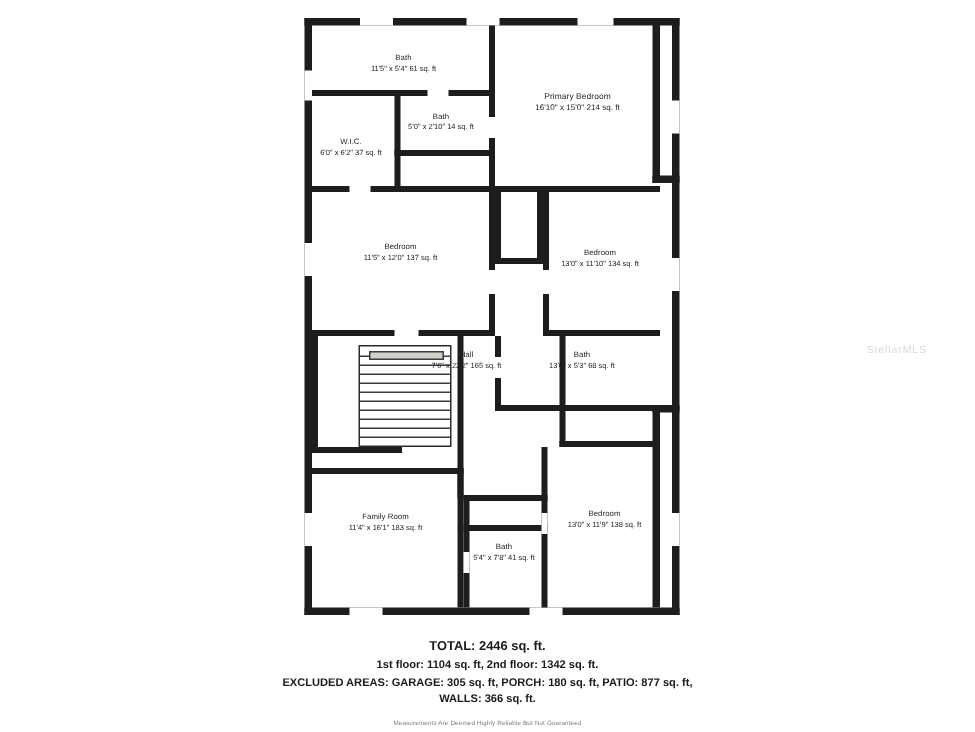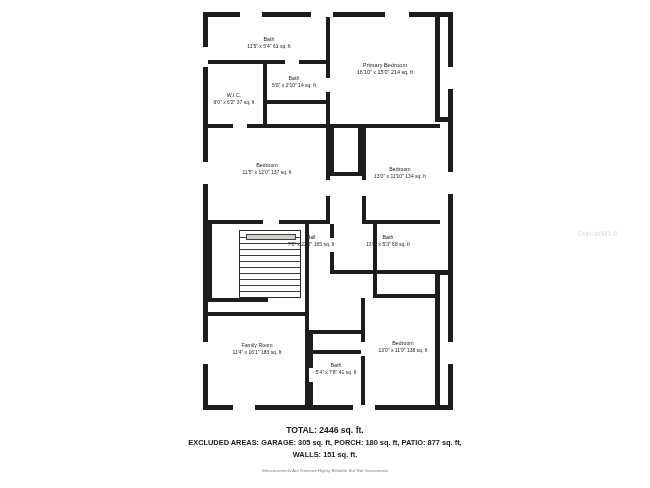--- a/index.html
+++ b/index.html
@@ -275,18 +275,19 @@
       <span class="nm">Bath</span>
       <span class="dim">5'4" x 7'8" 41 sq. ft</span>
     </div>
 
   </div>
 
   <div id="watermark">StellarMLS</div>
 
   <div id="footer">
     <div class="total">TOTAL: 2446 sq. ft.</div>
+    <div class="line">1st floor: 1104 sq. ft, 2nd floor: 1342 sq. ft.</div>
     <div class="line">EXCLUDED AREAS: GARAGE: 305 sq. ft, PORCH: 180 sq. ft, PATIO: 877 sq. ft,</div>
-    <div class="line">WALLS: 151 sq. ft.</div>
+    <div class="line">WALLS: 366 sq. ft.</div>
     <div class="disclaimer">Measurements Are Deemed Highly Reliable But Not Guaranteed</div>
   </div>
 
 </div>
 
 </body></html>

